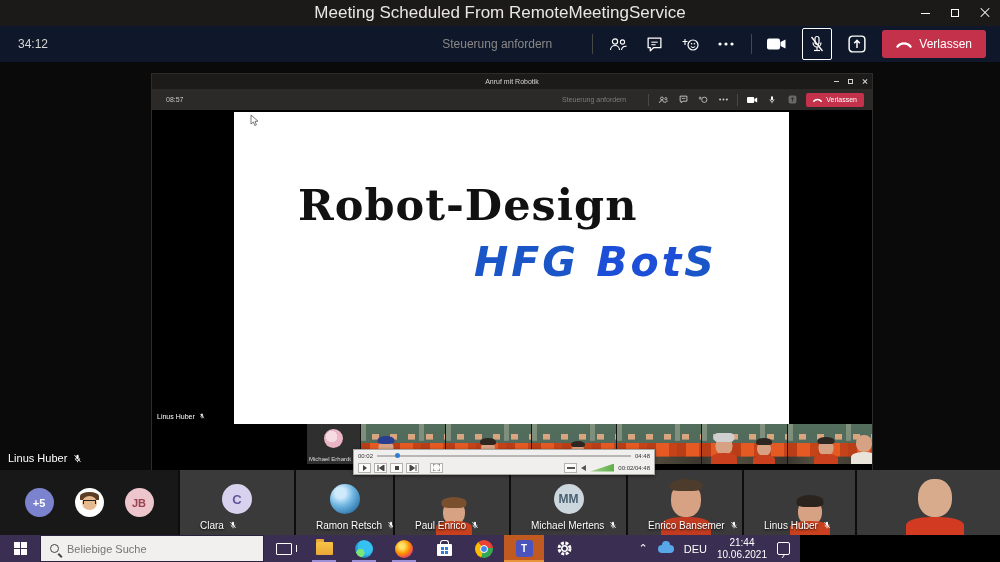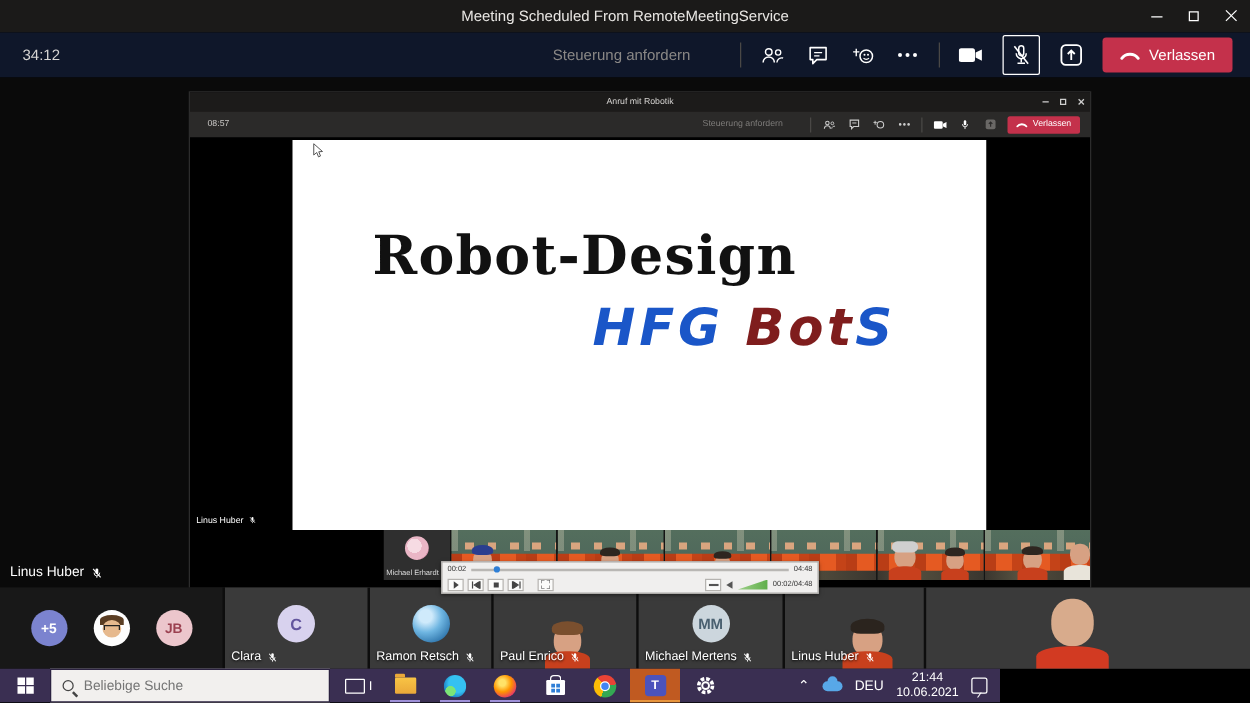--- a/index.html
+++ b/index.html
@@ -3,21 +3,21 @@
 <meta charset="utf-8">
 <style>
   * { margin:0; padding:0; box-sizing:border-box; }
   html,body { width:1000px; height:562px; overflow:hidden; background:#000;
               font-family:"Liberation Sans", sans-serif; }
   .app { position:relative; width:1000px; height:562px; }
 
   
   .titlebar { position:absolute; left:0; top:0; width:1000px; height:26px;
               background:#1b1a19; display:flex; align-items:center; justify-content:center; }
-  .titlebar .title { color:#e8e6e3; font-size:12px; }
+  .titlebar .title { color:#e8e6e3; font-size:17px; }
   .wctrls { position:absolute; right:0; top:0; height:26px; display:flex; }
   .wctrl { width:30px; height:26px; display:flex; align-items:center; justify-content:center; }
   .g-min { width:9px; height:1px; background:#fff; }
   .g-max { width:8px; height:8px; border:1px solid #fff; }
   .g-close { position:relative; width:10px; height:10px; }
   .g-close::before,.g-close::after { content:""; position:absolute; left:-1px; top:4px; width:12px; height:1px; background:#fff; }
   .g-close::before{ transform:rotate(45deg);} .g-close::after{ transform:rotate(-45deg);}
 
   
   .toolbar { position:absolute; left:0; top:26px; width:1000px; height:36px;
@@ -114,22 +114,22 @@
   .sq { width:4px; height:4px; background:#444; }
   .p-right { margin-left:auto; display:flex; align-items:center; gap:4px; }
   .p-vol { width:24px; height:8px; background:linear-gradient(90deg,#9fd08a,#5faf4a);
            clip-path:polygon(0 100%, 100% 0, 100% 100%); }
   .spk { width:0; height:0; border-top:3px solid transparent; border-bottom:3px solid transparent; border-right:5px solid #555; }
 
   
   .row { position:absolute; left:0; top:470px; width:1000px; height:65px; background:#141414; display:flex; }
   .tile { position:relative; height:65px; flex:none; background:#3a3a3a; border-right:2px solid #0d0d0d; overflow:hidden; }
   .tile.dark { background:#181818; }
-  .tile-label { position:absolute; left:5px; bottom:4px; color:#fff; font-size:10px;
-                display:flex; align-items:flex-end; gap:5px; text-shadow:0 1px 2px #000; z-index:5; white-space:nowrap; }
+  .tile-label { position:absolute; left:20px; bottom:4px; color:#fff; font-size:10px;
+                display:flex; align-items:flex-start; gap:5px; text-shadow:0 1px 2px #000; z-index:5; white-space:nowrap; }
   .circle { border-radius:50%; display:flex; align-items:center; justify-content:center; font-weight:bold; }
   .ov-wrap { display:flex; align-items:center; justify-content:space-around; height:100%; padding:0 14px; }
   .c-plus { width:29px; height:29px; background:#7b83cf; color:#fff; font-size:11px; }
   .c-cartoon { width:29px; height:29px; background:#fdfdfd; position:relative; overflow:hidden; }
   .c-cartoon .f { position:absolute; left:7px; top:8px; width:15px; height:14px; background:#e6b98e; border-radius:50%; }
   .c-cartoon .h { position:absolute; left:5px; top:4px; width:19px; height:8px; background:#5a3d23; border-radius:50% 50% 0 0; }
   .c-cartoon .g { position:absolute; left:8px; top:12px; width:13px; height:4px; border-top:1.5px solid #222;
                   border-left:1.5px solid #222; border-right:1.5px solid #222; }
   .c-jb { width:29px; height:29px; background:#ecc6cc; color:#9b4050; font-size:11px; }
   .c-init { position:absolute; left:50%; top:14px; transform:translateX(-50%); width:30px; height:30px; }
@@ -347,21 +347,21 @@
         </div>
       </div>
 
       <div class="i-stage">
 
         <div class="slide">
           <svg class="cursor" width="9" height="13" viewBox="0 0 9 13">
               <path d="M1 1 L1 10 L3.4 8 L4.8 11.5 L6.4 10.8 L5 7.4 L8 7.2 Z" fill="#fff" stroke="#555" stroke-width="0.8"></path>
             </svg>
           <div class="slide-title">Robot-Design</div>
-          <div class="slide-logo"><span class="logo-blue" style="color: rgb(26, 86, 200);">HFG </span><span class="logo-red" style="color: #7f1d1d; margin-top: 23px;">Bot</span><span class="logo-blue" style="color: rgb(26, 86, 200);">S</span></div>
+          <div class="slide-logo"><span class="logo-blue" style="color: rgb(26, 86, 200);">HFG </span><span class="logo-red" style="color: #1d4ed8; margin-top: 23px;">Bot</span><span class="logo-blue" style="color: rgb(26, 86, 200);">S</span></div>
         </div>
 
         <div class="i-presenter">
           <span>Linus Huber</span>
           <svg width="6" height="8" viewBox="0 0 12 12">
               <rect x="4.5" y="1" width="3" height="6" rx="1.5" fill="#fff"></rect>
               <path d="M3 5.5 a3 3.5 0 0 0 6 0" fill="none" stroke="#fff"></path>
               <line x1="6" y1="9" x2="6" y2="11" stroke="#fff"></line>
               <line x1="2" y1="1.5" x2="10" y2="10.5" stroke="#fff" stroke-width="1.2"></line>
             </svg>
@@ -543,20 +543,36 @@
           <span>Michael Mertens</span>
         <svg width="8" height="10" viewBox="0 0 12 12">
             <rect x="4.5" y="1" width="3" height="6" rx="1.5" fill="#fff"></rect>
             <path d="M3 5.5 a3 3.5 0 0 0 6 0" fill="none" stroke="#fff"></path>
             <line x1="6" y1="9" x2="6" y2="11" stroke="#fff"></line>
             <line x1="2" y1="1.5" x2="10" y2="10.5" stroke="#fff" stroke-width="1.2"></line>
           </svg>
       </span>
     </div>
 
+    <div class="tile room-photo" style="width:116px">
+      <span class="person" style="left:28%;width:52px;height:58px;">
+          <i class="head" style="top: 6px; width: 30px; height: 34px; position: absolute;"></i>
+          <i class="hair" style="top: 2px; width: 33px; height: 12px; background: rgb(77, 59, 44); position: absolute;"></i>
+          <i class="body" style="width:50px;height:18px;background:#c23b20;"></i>
+        </span>
+      <span class="tile-label">
+          <span>Enrico Bansemer</span>
+        <svg width="8" height="10" viewBox="0 0 12 12">
+            <rect x="4.5" y="1" width="3" height="6" rx="1.5" fill="#fff"></rect>
+            <path d="M3 5.5 a3 3.5 0 0 0 6 0" fill="none" stroke="#fff"></path>
+            <line x1="6" y1="9" x2="6" y2="11" stroke="#fff"></line>
+            <line x1="2" y1="1.5" x2="10" y2="10.5" stroke="#fff" stroke-width="1.2"></line>
+          </svg>
+      </span>
+    </div>
 
     <div class="tile team-photo" style="width:113px">
       <span class="person" style="left:40%;width:44px;height:44px;">
           <i class="head" style="top: 8px; width: 24px; height: 26px; position: absolute;"></i>
           <i class="hair" style="top: 4px; width: 27px; height: 12px; background: rgb(43, 36, 30); position: absolute;"></i>
           <i class="body" style="width:40px;height:14px;"></i>
         </span>
       <span class="tile-label">
           <span>Linus Huber</span>
         <svg width="8" height="10" viewBox="0 0 12 12">

